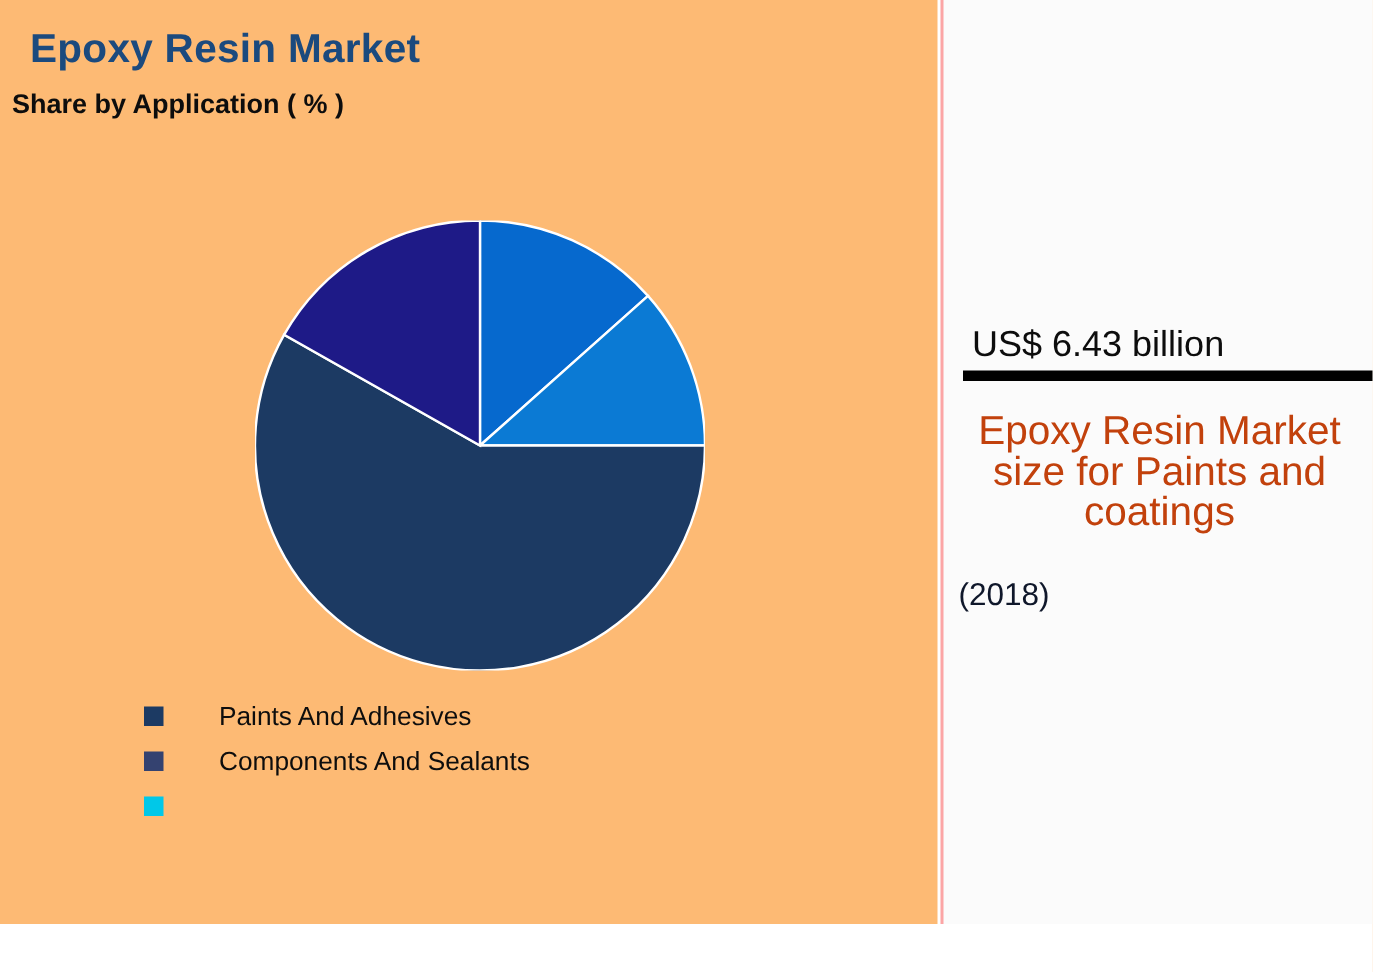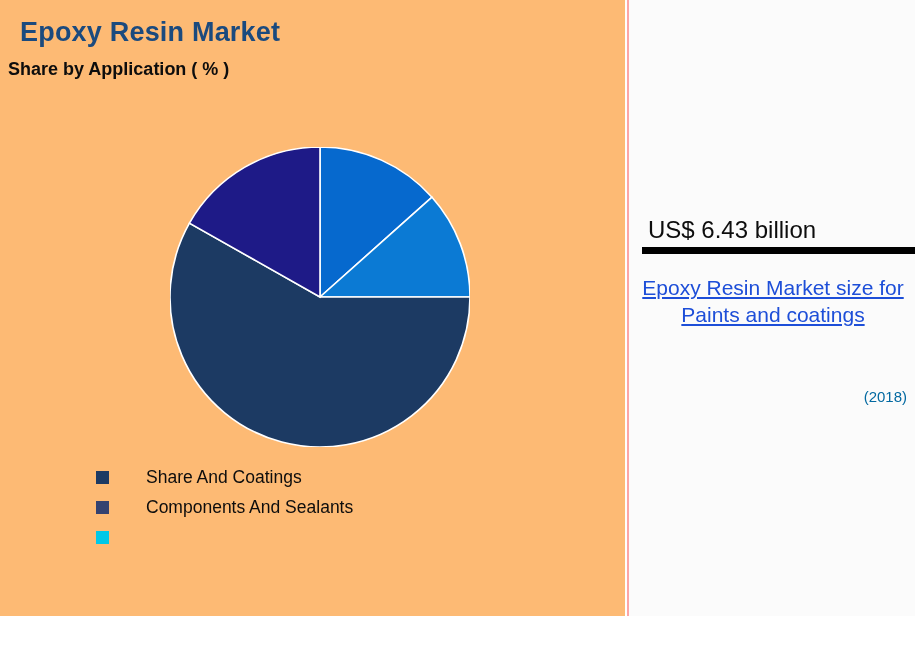--- a/index.html
+++ b/index.html
@@ -105,34 +105,33 @@
     width: 276px;
     height: 7px;
     background: #000000;
   }
   .stat-desc {
     position: absolute;
     left: 10px;
     top: 274px;
     width: 268px;
     text-align: center;
-    font-size: 21px;
+    font-size: 27px;
     line-height: 27px;
-    color: #1d4ed8;
-    text-decoration: underline;
+    color: #c2410c;
   }
   .stat-year {
     position: absolute;
     left: 10px;
     top: 383px;
     width: 268px;
-    text-align: right;
-    font-size: 15px;
+    text-align: left;
+    font-size: 21px;
     line-height: 27px;
-    color: #0369a1;
+    color: #0f172a;
   }
   .bottom-strip {
     position: absolute;
     left: 0;
     top: 616px;
     width: 915px;
     height: 32px;
     background: #ffffff;
   }
   .bottom-strip-left {
@@ -162,21 +161,21 @@
           <path id="slice-1" stroke="#ffffff" stroke-width="1.6" d="M 150 150 L 262.00 50.22 A 150 150 0 0 1 300.00 150.00 Z" fill="#0b7ad4"></path>
           <path id="slice-2" stroke="#ffffff" stroke-width="1.6" d="M 150 150 L 300.00 150.00 A 150 150 0 1 1 19.45 76.14 Z" fill="#1c3a63"></path>
           <path id="slice-3" stroke="#ffffff" stroke-width="1.6" d="M 150 150 L 19.45 76.14 A 150 150 0 0 1 150.00 0.00 Z" fill="#1e1a87"></path>
         </g>
       </svg>
     </div>
 
     <div class="legend">
       <div class="legend-row">
         <span class="legend-swatch" id="sw0" style="background: rgb(28, 58, 99);"></span>
-        <span class="legend-label">Share And Coatings</span>
+        <span class="legend-label">Paints And Adhesives</span>
       </div>
       <div class="legend-row">
         <span class="legend-swatch" id="sw1" style="background: rgb(52, 66, 112);"></span>
         <span class="legend-label">Components And Sealants</span>
       </div>
       <div class="legend-row">
         <span class="legend-swatch" id="sw3" style="background: rgb(0, 200, 232);"></span>
       </div>
     </div>
 

